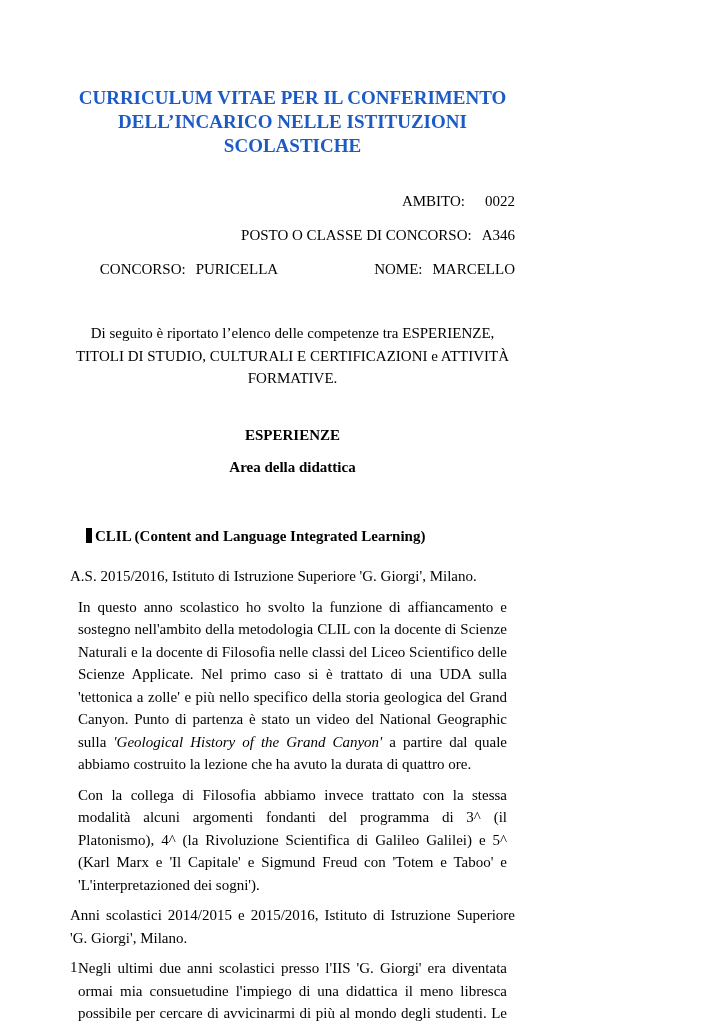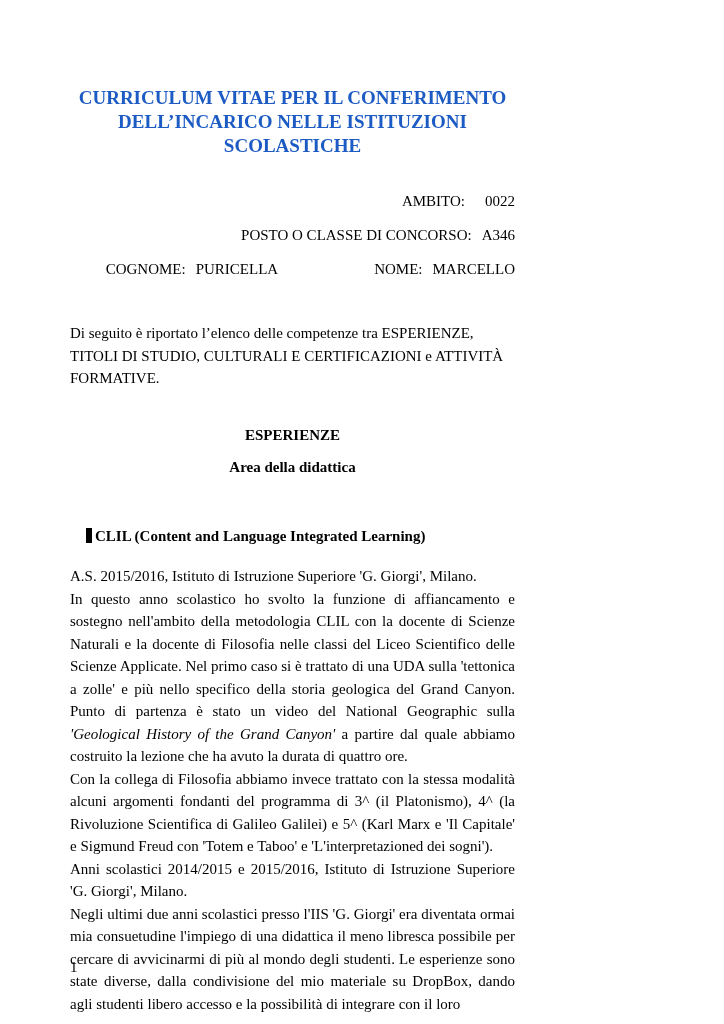--- a/index.html
+++ b/index.html
@@ -24,20 +24,21 @@
     line-height: 1.27;
     color: var(--title_blue, #1d5bc4);
   }
   .fields { margin-top: 32px; text-align: right; }
   .field-row { margin: 0 0 12px 0; line-height: 22px; white-space: nowrap; }
   .gap-sm { display: inline-block; width: 10px; }
   .gap-md { display: inline-block; width: 20px; }
   .gap-xl { display: inline-block; width: 96px; }
   .intro {
     margin-top: 42px;
+    text-align: center;
   }
   .center-heading {
     text-align: center;
     font-weight: bold;
     margin: 0;
   }
   .h-esperienze { margin-top: 34px; text-align: center; }
   .h-area { margin-top: 10px; }
   .section-item-heading {
     font-weight: bold;
@@ -53,21 +54,21 @@
     margin-right: 3px;
     vertical-align: -2px;
   }
   .entry-title {
     font-weight: normal;
     margin: 0;
     text-align: justify;
   }
   .entry-title-clil { margin-top: 18px; }
   .body-para {
-    margin: 0;
+    margin: 8px;
     text-align: justify;
   }
   .italic { font-style: italic; }
   .page-number {
     position: absolute;
     left: 70px;
     bottom: 46px;
     font-size: 15px;
   }
 </style>
@@ -82,21 +83,21 @@
   </h1>
 
   <div class="fields">
     <p class="field-row">
       <span>AMBITO:</span><span class="gap-md"></span><span>0022</span>
     </p>
     <p class="field-row">
       <span>POSTO O CLASSE DI CONCORSO:</span><span class="gap-sm"></span><span>A346</span>
     </p>
     <p class="field-row">
-      <span>COGNOME:</span><span class="gap-sm"></span><span>PURICELLA</span><span class="gap-xl"></span><span>NOME:</span><span class="gap-sm"></span><span>MARCELLO</span>
+      <span>CONCORSO:</span><span class="gap-sm"></span><span>PURICELLA</span><span class="gap-xl"></span><span>NOME:</span><span class="gap-sm"></span><span>MARCELLO</span>
     </p>
   </div>
 
   <div class="intro">
     <div>Di seguito è riportato l’elenco delle competenze tra ESPERIENZE, TITOLI DI STUDIO, CULTURALI E CERTIFICAZIONI e ATTIVITÀ FORMATIVE.</div>
   </div>
 
   <p class="center-heading h-esperienze">ESPERIENZE</p>
   <p class="center-heading h-area">Area della didattica</p>
 

